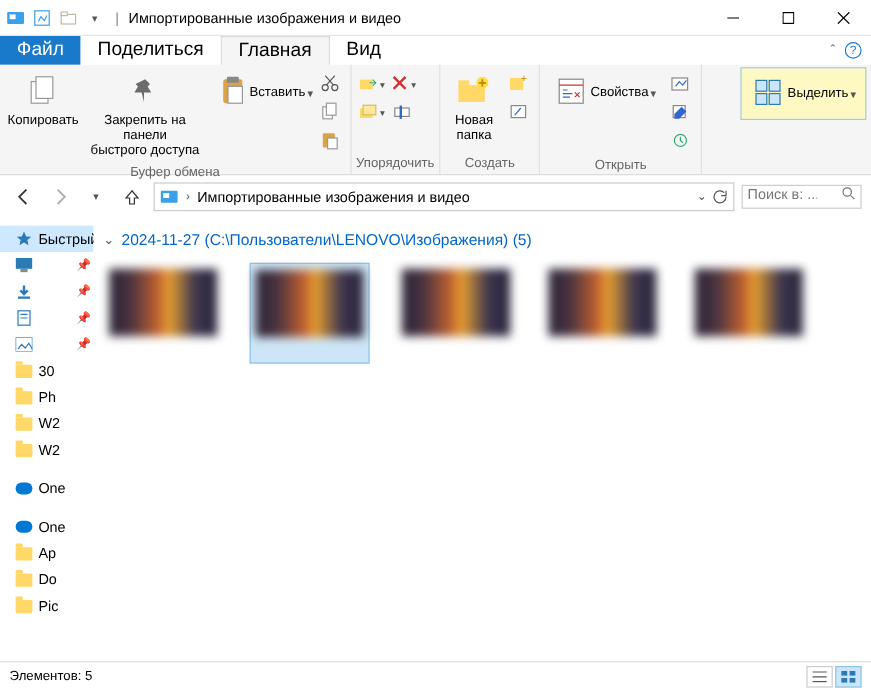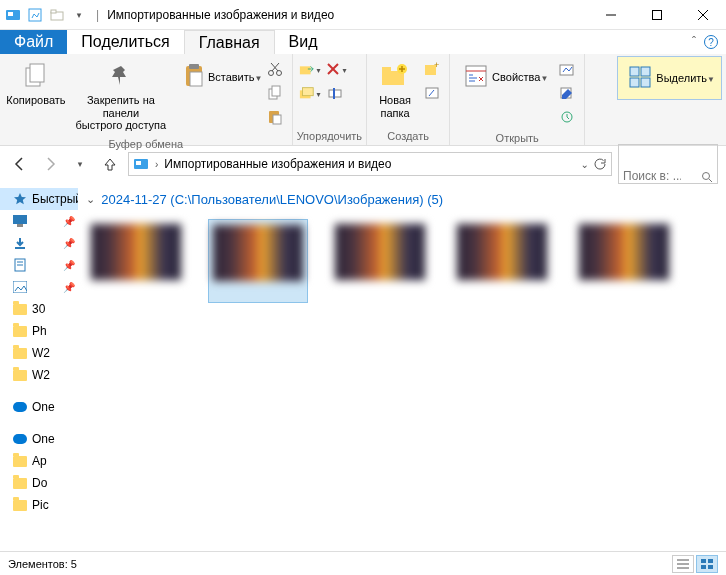--- a/index.html
+++ b/index.html
@@ -35,21 +35,21 @@
 .rb-small { width: 22px; height: 22px; display: flex; align-items: center; justify-content: center; }
 .lbl-col { display:flex; flex-direction:row; align-items:center; }
 .drop { font-size: 8px; color: #555; margin-top: 2px; }
 
 
 .addrbar { height: 36px; display: flex; align-items: center; padding: 4px 8px; gap: 6px; }
 .nav-arrow { width: 24px; height: 24px; display: flex; align-items: center; justify-content: center; color: #555; }
 .addr-box { flex: 1; border: 1px solid #ccc; height: 24px; display: flex; align-items: center; padding: 0 4px; gap: 6px; }
 .addr-box .crumb { font-size: 12px; }
 .addr-right { display: flex; align-items: center; margin-left: auto; gap: 4px; color: #555; }
-.search-box { width: 100px; border: 1px solid #ccc; height: 40px; display: flex; align-items: flex-end; padding: 0 4px; color: #777; gap: 20px; }
+.search-box { width: 100px; border: 1px solid #ccc; height: 20px; display: flex; align-items: flex-start; padding: 0 4px; color: #777; gap: 20px; }
 
 
 .body { flex: 1; display: flex; overflow: hidden; }
 .nav-pane { width: 78px; border-right: none; overflow: hidden; padding-top: 6px; }
 .nav-item { height: 22px; display: flex; align-items: center; padding-left: 12px; gap: 4px; font-size: 12px; white-space: nowrap; }
 .nav-item.sel { background: #cde8ff; }
 .nav-ico { width: 16px; height: 16px; display: flex; align-items: center; justify-content: center; flex-shrink: 0; }
 .pin { color: #888; font-size: 10px; margin-left: auto; margin-right: 2px; }
 .nav-sep { height: 10px; }
 .folder-ico { width: 14px; height: 11px; background: #ffd868; border-radius: 1px; position: relative; }

